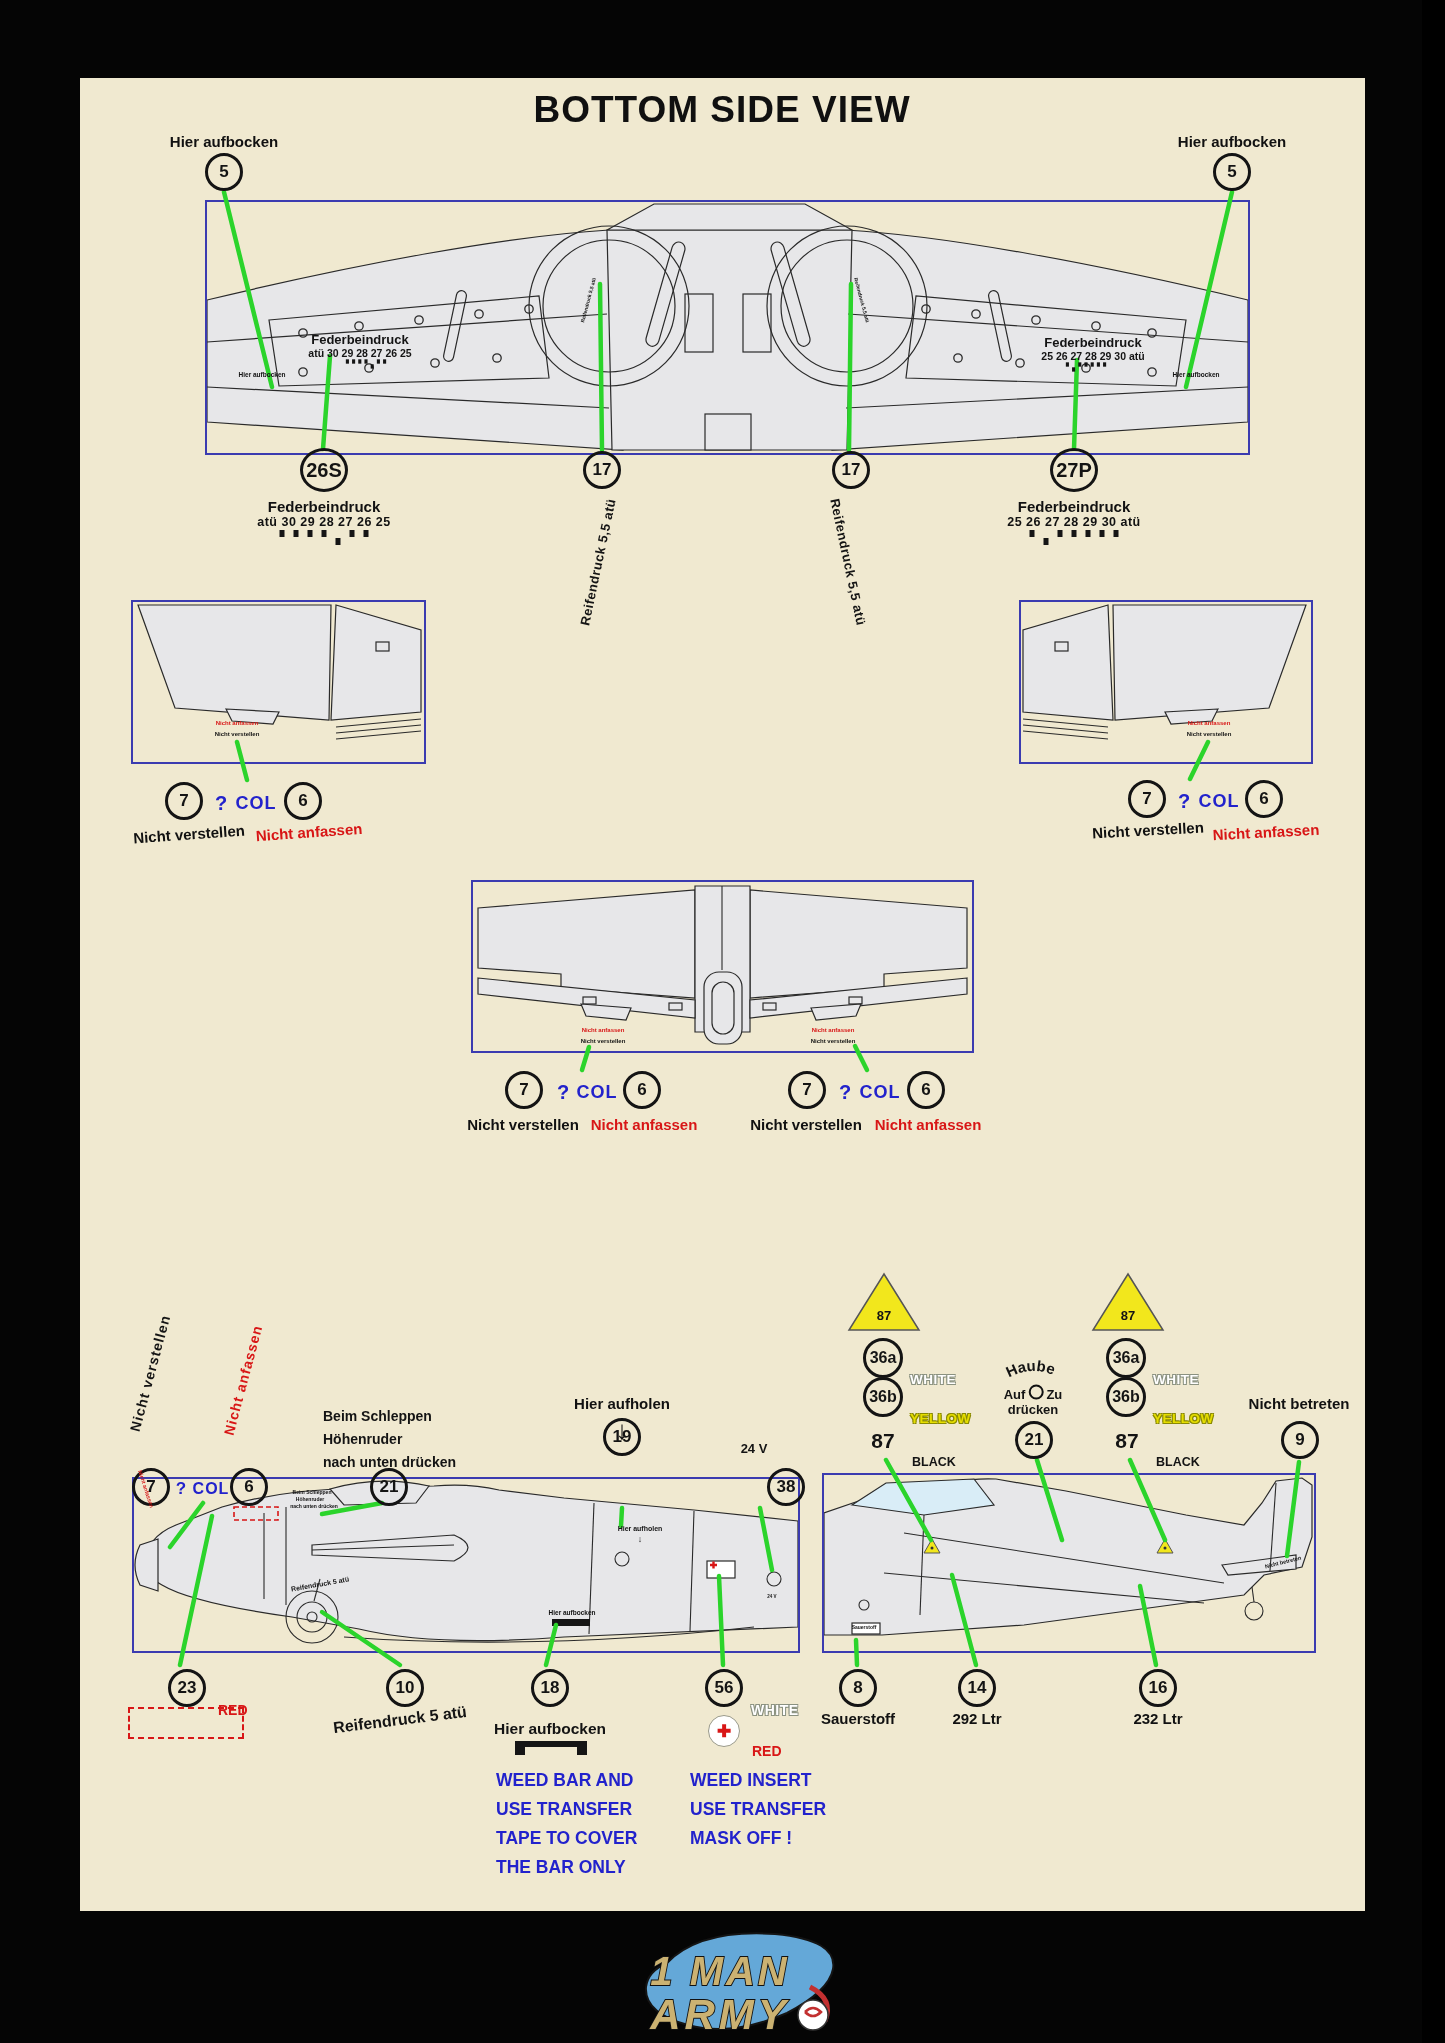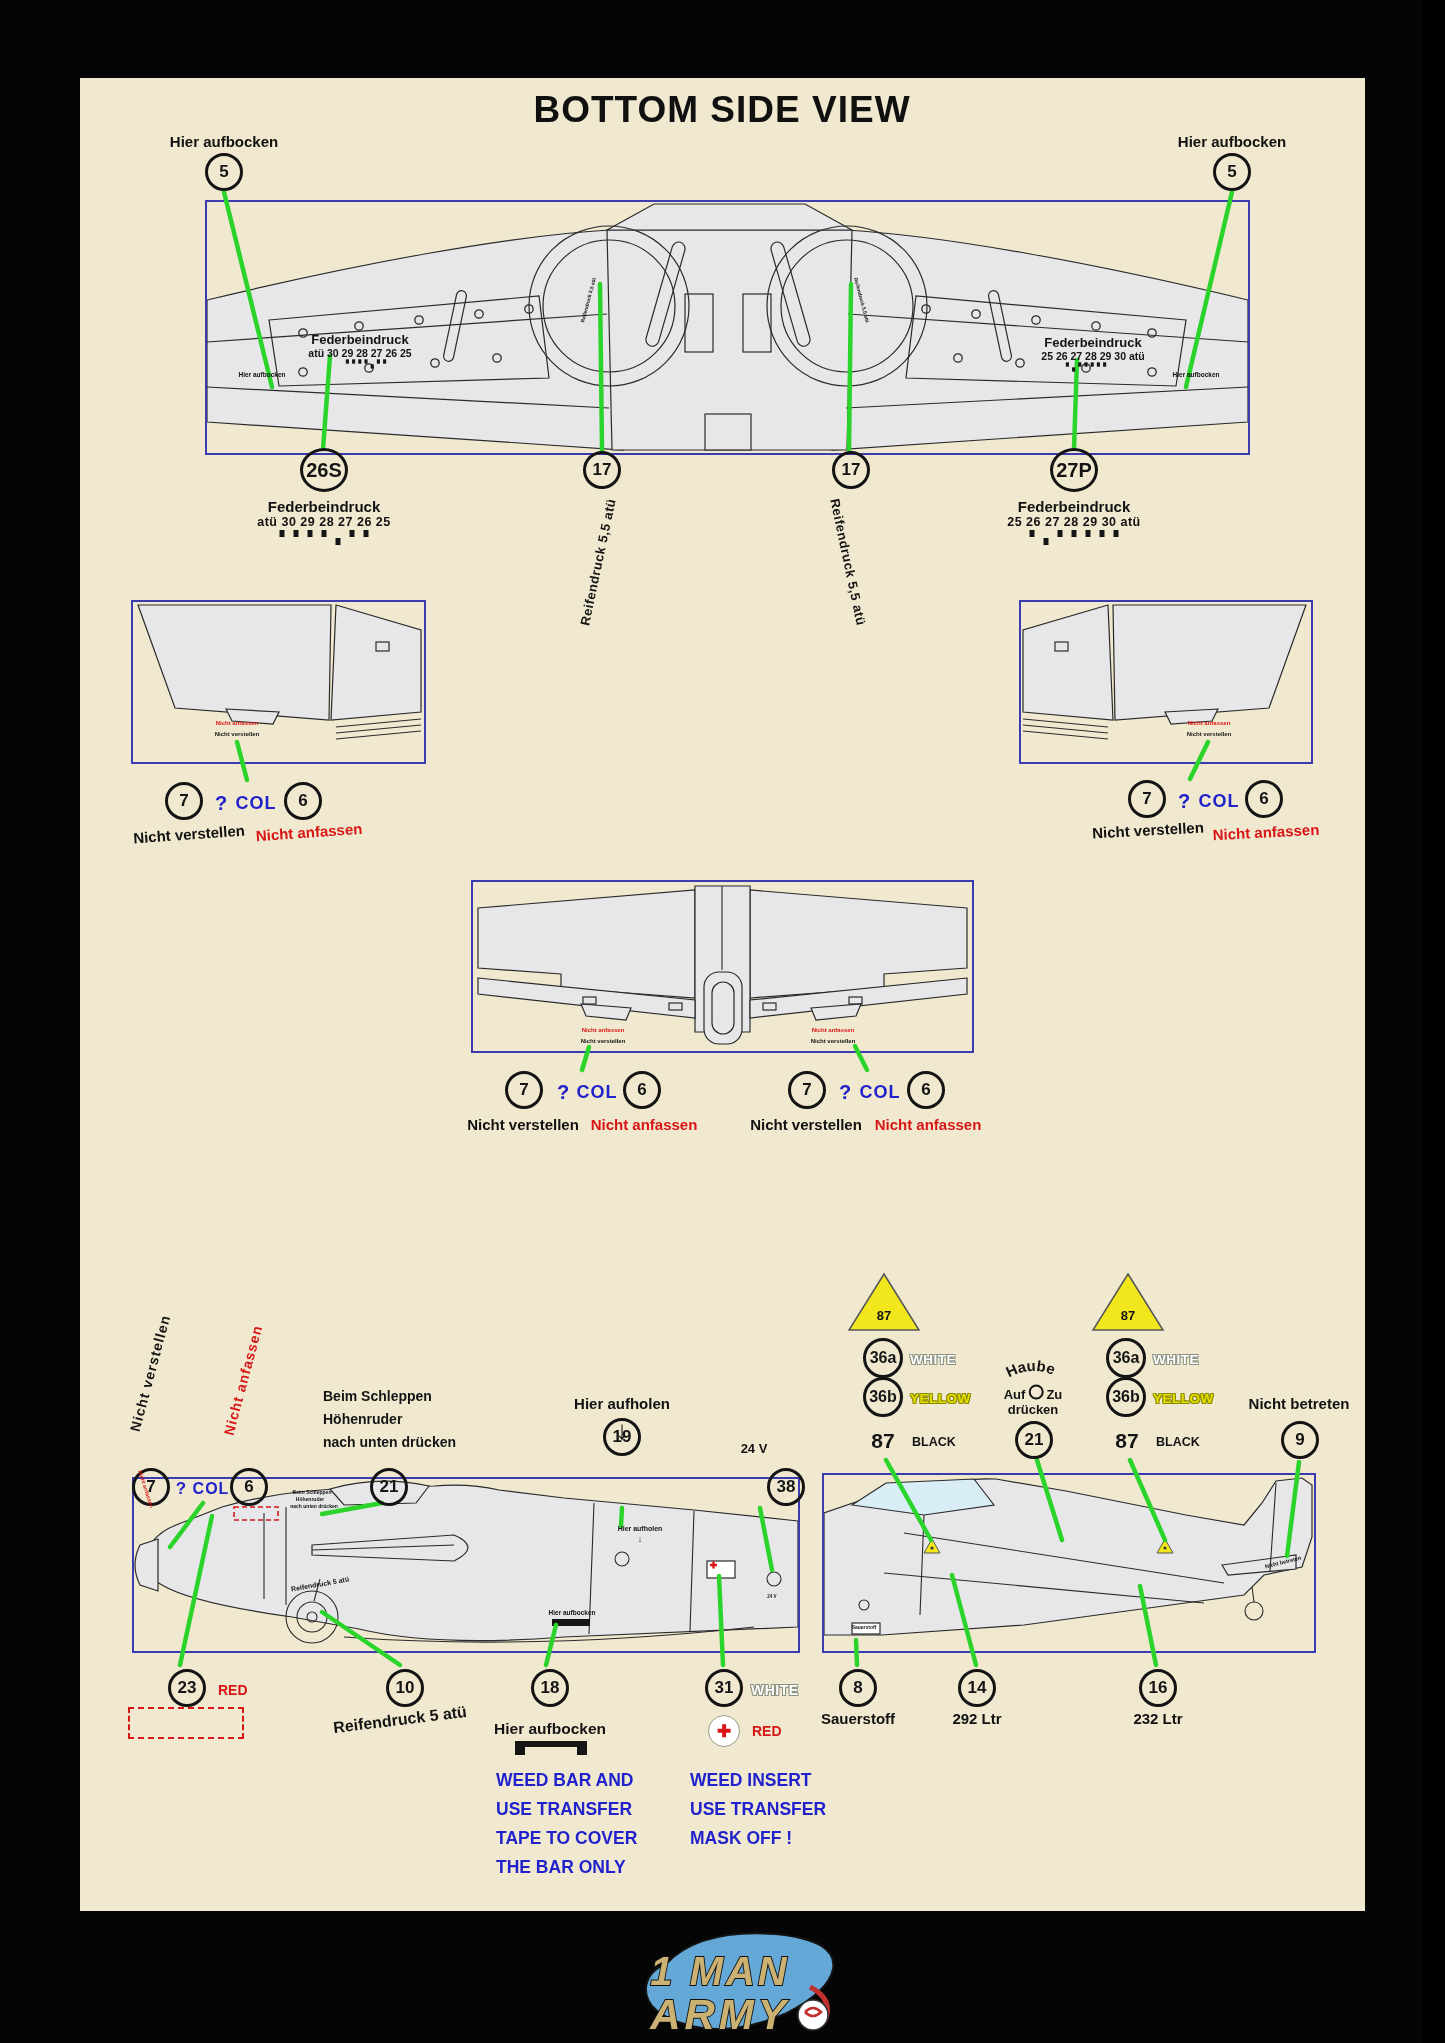--- a/index.html
+++ b/index.html
@@ -1,21 +1,21 @@
 <!DOCTYPE html>
 <html><head>
 <meta charset="utf-8">
 <style>
   html,body{margin:0;padding:0;background:#000;}
   .stage{position:relative;width:1422px;height:2043px;background:#050505;overflow:hidden;
          font-family:"Liberation Sans",sans-serif;color:#141414;}
   .page{position:absolute;left:80px;top:78px;width:1285px;height:1833px;background:#f0e9d0;}
   .abs{position:absolute;}
   .c{transform:translate(-50%,-50%);white-space:nowrap;}
-  .l{transform:translate(0,-50%);white-space:nowrap;}
+  .l{transform:translate(0,-50%);white-space:nowrap;margin-top:20px;}
   .h1{font-size:37px;font-weight:bold;letter-spacing:1px;color:#101010;}
   .lbl{font-weight:bold;font-size:15px;color:#111;}
   .lbl12{font-weight:bold;font-size:12.5px;color:#111;letter-spacing:.5px;}
   .red{color:#d81616;}
   .circ{width:38px;height:38px;border:3px solid #141414;border-radius:50%;
         display:flex;align-items:center;justify-content:center;
         font-weight:bold;font-size:17px;background:transparent;box-sizing:border-box;
         position:absolute;transform:translate(-50%,-50%);}
   .circ.big{width:48px;height:44px;font-size:20px;}
   .circ.mid{width:40px;height:40px;font-size:16px;}
@@ -411,21 +411,21 @@
 
   <div class="circ" style="left:405px;top:1688px;z-index:10;">10</div>
   <div class="abs c" style="left:400px;top:1720px;font-size:16px;font-weight:bold;transform:translate(-50%,-50%) rotate(-7deg);z-index:10;">Reifendruck 5 atü</div>
 
   <div class="circ" style="left:550px;top:1688px;z-index:10;">18</div>
   <div class="abs c" style="left:550px;top:1729px;font-size:15.5px;font-weight:bold;z-index:10;">Hier aufbocken</div>
   <svg class="abs" style="left:515px;top:1741px;z-index:10;" width="72" height="14" viewBox="0 0 72 14">
     <path d="M0,14 L0,0 L72,0 L72,14 L62,14 L62,6 L10,6 L10,14 Z" fill="#151515"></path>
   </svg>
 
-  <div class="circ" style="left:724px;top:1688px;z-index:10;">31</div>
+  <div class="circ" style="left:724px;top:1688px;z-index:10;">56</div>
   <div class="abs outline-white l" style="left:751px;top:1690px;font-size:14px;z-index:10;">WHITE</div>
   <div class="abs crosscirc" style="left:708px;top:1715px;z-index:10;">✚</div>
   <div class="abs red l" style="left:752px;top:1731px;font-size:14px;font-weight:bold;z-index:10;">RED</div>
 
   <div class="circ" style="left:858px;top:1688px;z-index:10;">8</div>
   <div class="abs lbl c" style="left:858px;top:1718px;z-index:10;">Sauerstoff</div>
   <div class="circ" style="left:977px;top:1688px;z-index:10;">14</div>
   <div class="abs lbl c" style="left:977px;top:1718px;z-index:10;">292 Ltr</div>
   <div class="circ" style="left:1158px;top:1688px;z-index:10;">16</div>
   <div class="abs lbl c" style="left:1158px;top:1718px;z-index:10;text-align:right;">232 Ltr</div>

